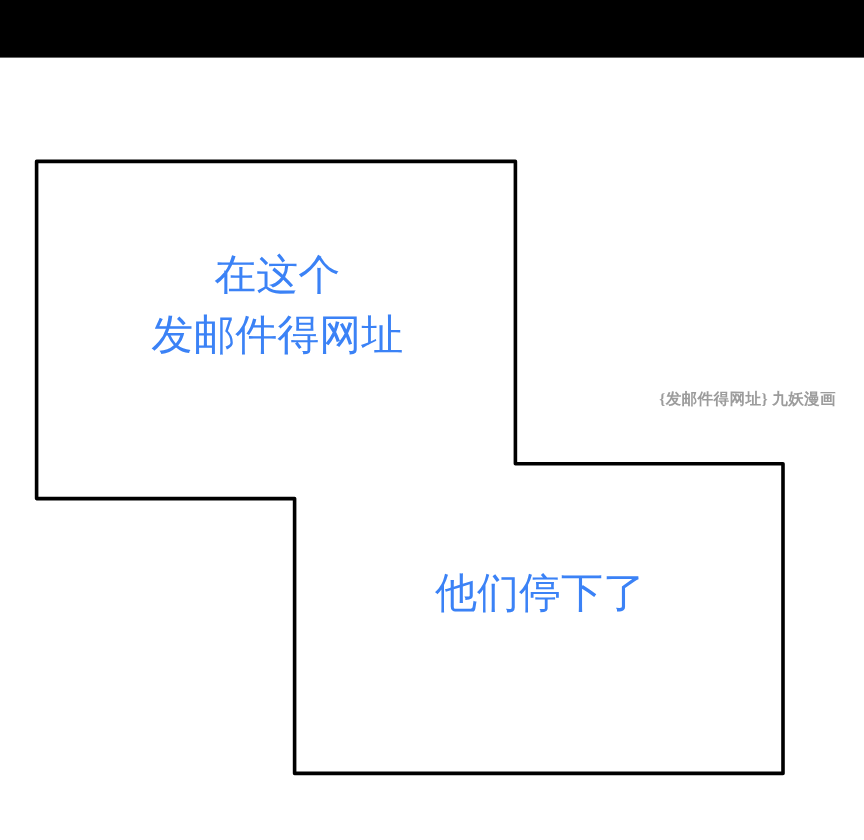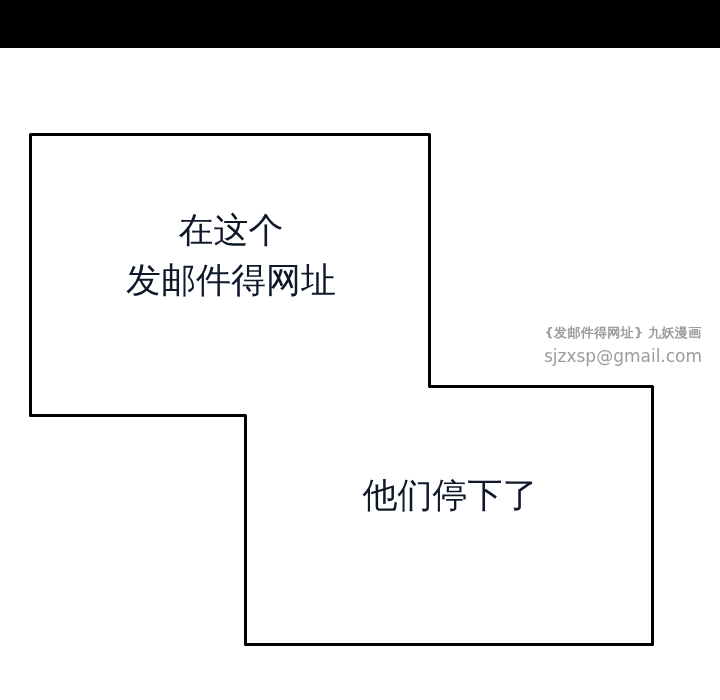--- a/index.html
+++ b/index.html
@@ -7,33 +7,33 @@
       width: 720px; height: 700px; position: relative; overflow: hidden;
       background: #ffffff;
       font-family: "DejaVu Sans", sans-serif;
     }
     .top-bar {
       position: absolute; left: 0; top: 0; width: 720px; height: 48px;
       background: #000000;
     }
     svg.panel { position: absolute; left: 0; top: 0; }
     .caption {
-      position: absolute; color: #0f172a; text-align: center;
+      position: absolute; color: #3b82f6; text-align: center;
       font-size: 35px; line-height: 50px; white-space: nowrap;
       font-family: "DejaVu Sans", sans-serif;
     }
     .caption div { height: 50px; }
     .cap1 { left: 80px; width: 302px; top: 205px; }
     .cap2 { left: 280px; width: 340px; top: 470px; line-height: 51px; }
     .cap2 div { height: 51px; }
     .watermark {
       position: absolute; left: 528px; top: 324px; width: 190px;
       color: #9c9c9c; text-align: center; white-space: nowrap;
     }
-    .wm1 { font-size: 13px; font-weight: bold; line-height: 18px; letter-spacing: 0.3px; }
+    .wm1 { font-size: 13px; font-weight: bold; line-height: 18px; letter-spacing: 0.3px; font-family: Liberation Serif, serif; }
     .wm2 { font-size: 17px; line-height: 24px; margin-top: 2px; font-family: "DejaVu Sans", sans-serif; }
   </style>
 </head>
 <body>
 
 <div class="top-bar"></div>
 
 <svg class="panel" width="720" height="700">
   <path d="M30.5 134.5 H429.5 V386.5 H652.5 V644.5 H245.5 V415.5 H30.5 Z" fill="#ffffff" stroke="#000000" stroke-width="3" stroke-linejoin="round"></path>
 </svg>
@@ -42,14 +42,13 @@
   <div>在这个</div>
   <div>发邮件得网址</div>
 </div>
 
 <div class="caption cap2">
   <div>他们停下了</div>
 </div>
 
 <div class="watermark">
   <div class="wm1">{发邮件得网址} 九妖漫画</div>
-  <div class="wm2">sjzxsp@gmail.com</div>
 </div>
 
 </body></html>

